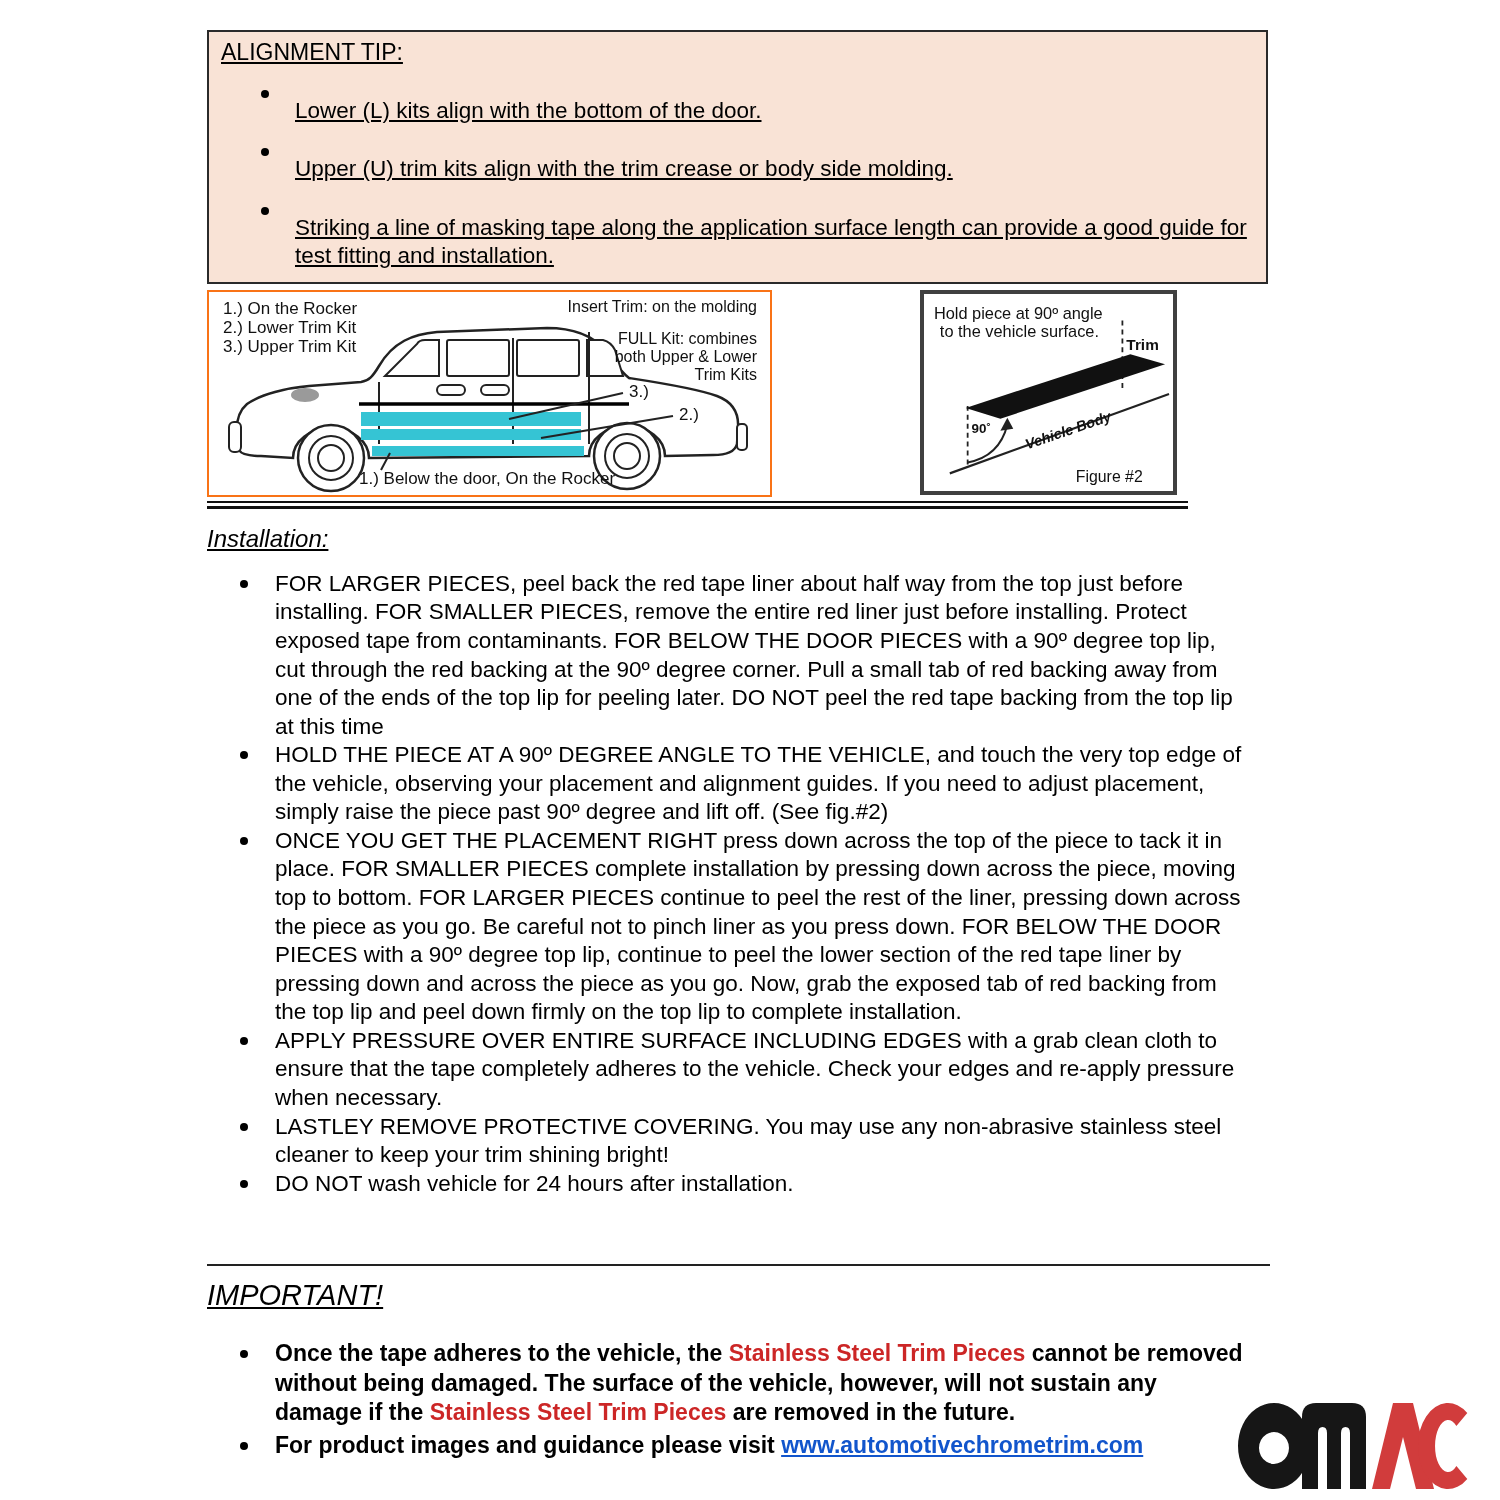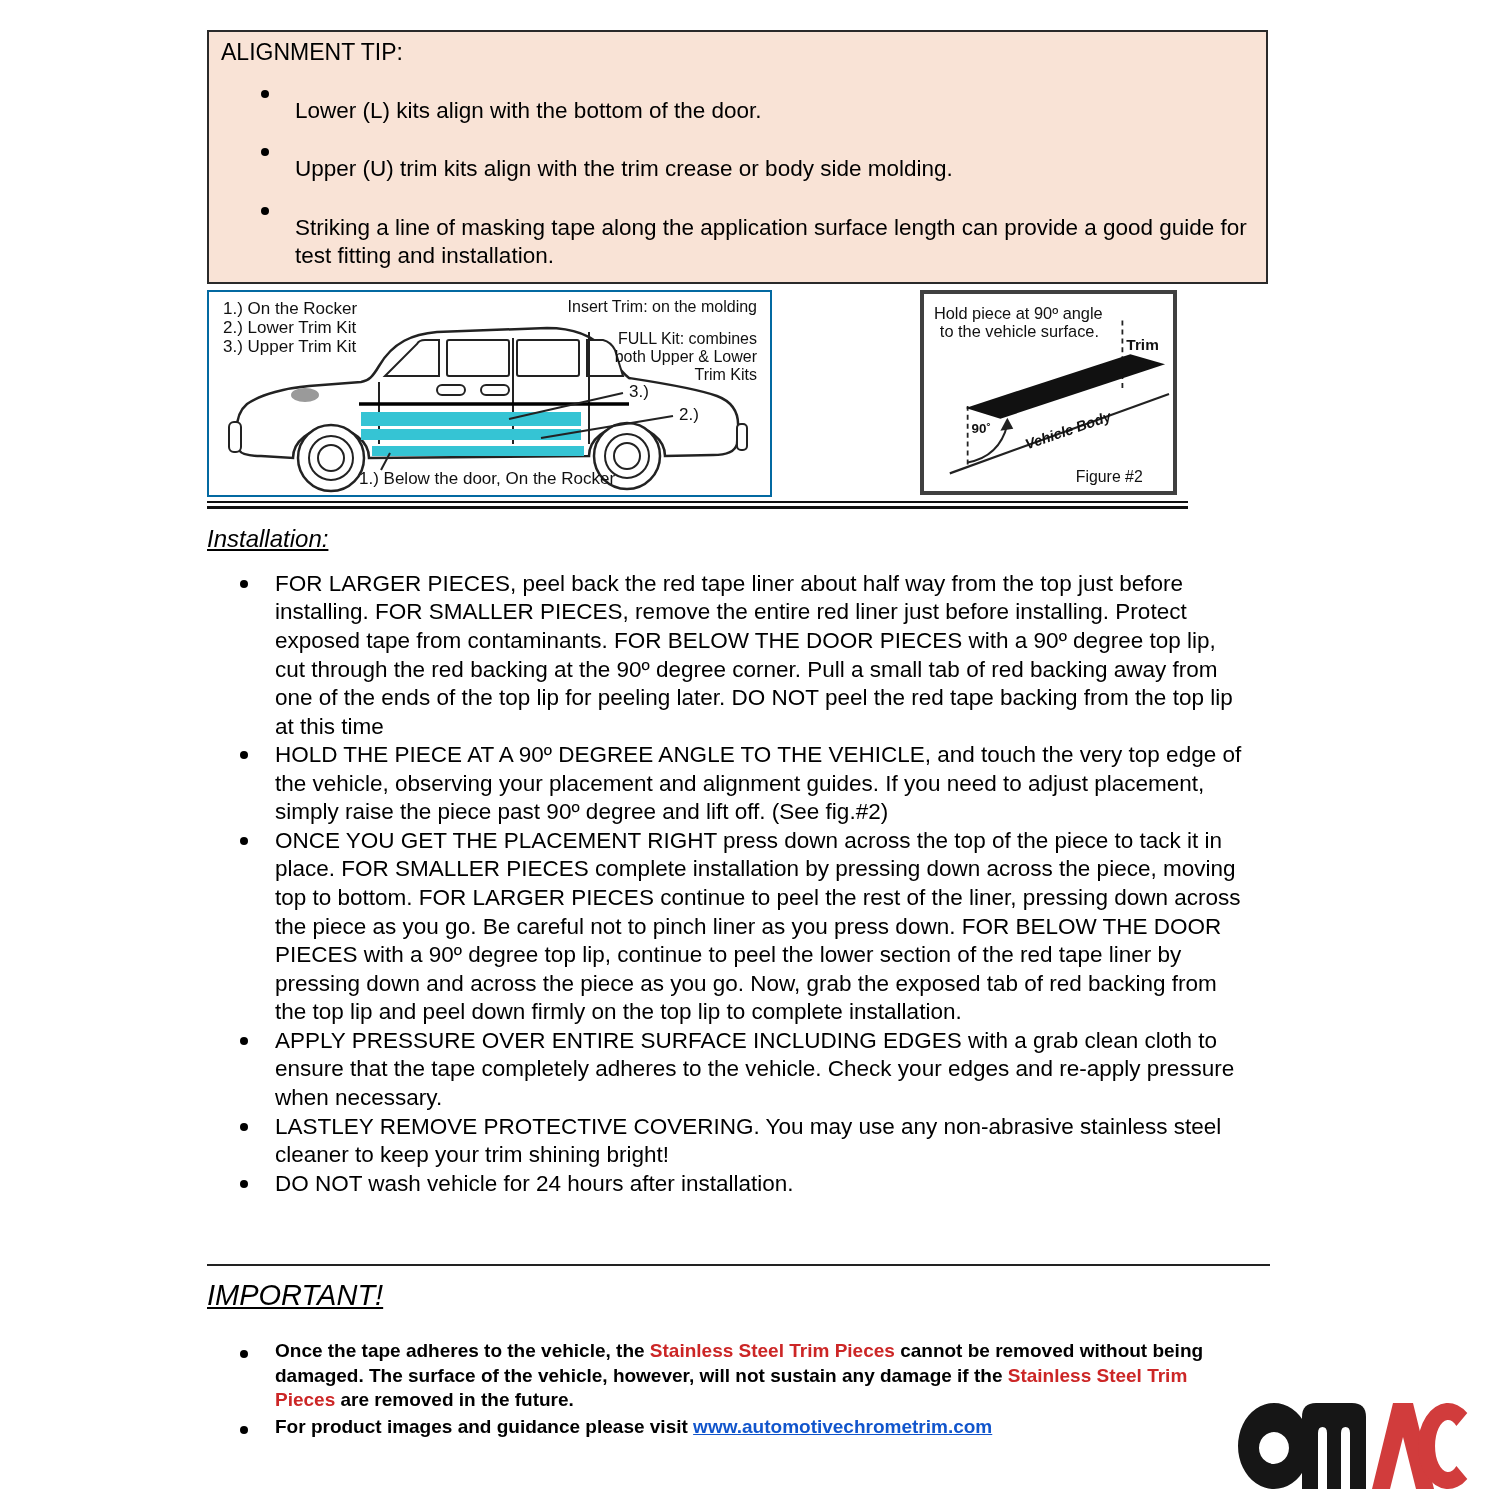--- a/index.html
+++ b/index.html
@@ -9,46 +9,47 @@
     font-family:"Liberation Sans", sans-serif;
   }
   .content{position:absolute;left:207px;top:30px;width:1061px;}
 
   
   .tip-box{
     background:var(--tip-bg,#f9e3d6);
     border:2px solid #2a2a2a;
     box-sizing:border-box;
     padding:7px 12px 9px 12px;
+    text-decoration:underline;
   }
   .tip-title{font-size:23px;line-height:1.2;}
   .tip-list{list-style:none;margin:13px 0 0 0;padding:0 0 0 40px;}
   .tip-item{display:flex;gap:26px;margin:0 0 13px 0;font-size:22.5px;line-height:1.27;}
   .tip-item:last-child{margin-bottom:2px;}
   .dot{width:8px;height:8px;border-radius:50%;background:#000;flex:none;margin-top:10px;}
   .tip-item .txt{max-width:952px;margin-top:17px;}
 
   
   .fig-row{display:flex;margin-top:6px;align-items:flex-start;}
-  .car-box{width:565px;height:207px;border:2px solid #0369a1;box-sizing:border-box;background:#fff;}
+  .car-box{width:565px;height:207px;border:2px solid #f97316;box-sizing:border-box;background:#fff;}
   .fig2-box{width:257px;height:205px;border:4px solid #404040;box-sizing:border-box;margin-left:148px;background:#fff;}
   .car-box svg,.fig2-box svg{display:block;width:100%;height:100%;}
   .double-rule{margin-top:4px;width:981px;height:3px;border-top:2px solid #111;border-bottom:3px solid #111;}
 
   
   .install-heading{font-style:italic;font-weight:400;font-size:24px;text-decoration:underline;margin:16px 0 0 0;}
   .install-list{list-style:none;margin:17px 0 0 0;padding:0 0 0 33px;}
   .install-item{display:flex;gap:27px;font-size:22.5px;line-height:1.27;margin:0;}
   .install-item .txt{max-width:973px;}
 
   
   .thin-rule{margin-top:66px;width:1063px;border-top:2px solid #222;}
   .important-heading{font-style:italic;font-weight:400;font-size:29px;text-decoration:underline;margin:13px 0 0 0;}
   .important-list{list-style:none;margin:27px 0 0 0;padding:0 0 0 33px;}
-  .important-item{display:flex;gap:27px;font-size:19px;font-weight:bold;line-height:1.28;margin:0 0 3px 0;}
+  .important-item{display:flex;gap:27px;font-size:23px;font-weight:bold;line-height:1.28;margin:0 0 3px 0;}
   .important-item .dot{margin-top:11px;}
   .important-item .txt{max-width:970px;}
   .seg-red{color:var(--red,#cc2626);}
   a.seg-link{color:var(--link-blue,#1155cc);text-decoration:underline;font-weight:bold;}
 
   
   .logo{position:absolute;left:1238px;top:1400px;width:240px;height:92px;}
   .logo svg{display:block;width:100%;height:100%;}
 
   

